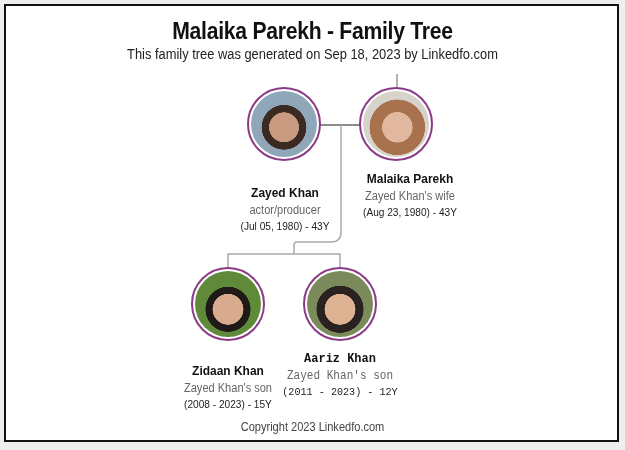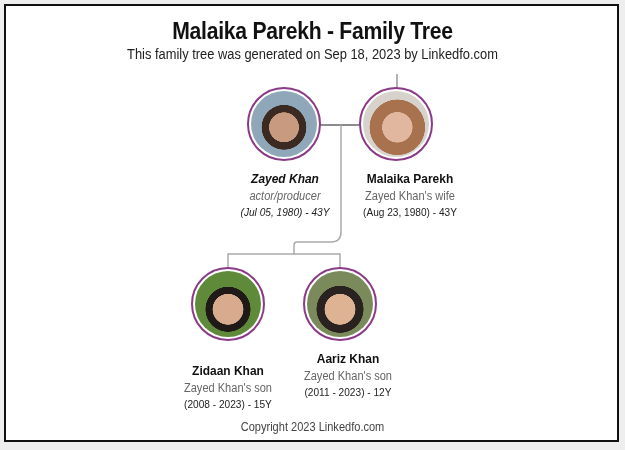--- a/index.html
+++ b/index.html
@@ -27,21 +27,21 @@
 <svg class="lines" width="625" height="450">
   <line x1="397" y1="74" x2="397" y2="88" stroke="#999" stroke-width="1.5"></line>
   <line x1="320" y1="125" x2="360" y2="125" stroke="#666" stroke-width="1.5"></line>
   <path d="M341 125 L341 232 Q341 242 331 242 L297 242 Q294 242 294 245 L294 254" fill="none" stroke="#aaa" stroke-width="1.5"></path>
   <path d="M228 268 L228 254 L340 254 L340 268" fill="none" stroke="#aaa" stroke-width="1.5"></path>
 </svg>
 
 <div class="photo" style="left:247px;top:87px;">
   <div class="ring" style="background:radial-gradient(circle at 50% 55%, #c89a80 0 30%, #3a2a22 31% 45%, #8fa7b8 46%);"></div>
 </div>
-<div class="person" style="left:205px;top:171px;font-style:italic;">
+<div class="person" style="left:205px;top:185px;">
   <div class="name">Zayed Khan</div>
   <div class="role">actor/producer</div>
   <div class="dates">(Jul 05, 1980) - 43Y</div>
 </div>
 
 <div class="photo" style="left:359px;top:87px;">
   <div class="ring" style="background:radial-gradient(circle at 52% 55%, #e2b7a0 0 30%, #a8724e 31% 55%, #d8d2cc 56%);"></div>
 </div>
 <div class="person" style="left:330px;top:171px;">
   <div class="name">Malaika Parekh</div>
@@ -54,19 +54,19 @@
 </div>
 <div class="person" style="left:148px;top:363px;">
   <div class="name">Zidaan Khan</div>
   <div class="role">Zayed Khan's son</div>
   <div class="dates">(2008 - 2023) - 15Y</div>
 </div>
 
 <div class="photo" style="left:303px;top:267px;">
   <div class="ring" style="background:radial-gradient(circle at 50% 58%, #ddb394 0 30%, #2a2220 31% 46%, #7a8a5a 47%);"></div>
 </div>
-<div class="person" style="left:268px;top:351px;">
+<div class="person" style="left:260px;top:351px;font-family:Liberation Mono, monospace;">
   <div class="name">Aariz Khan</div>
   <div class="role">Zayed Khan's son</div>
   <div class="dates">(2011 - 2023) - 12Y</div>
 </div>
 
 <div class="footer">Copyright 2023 Linkedfo.com</div>
 
 </body></html>

